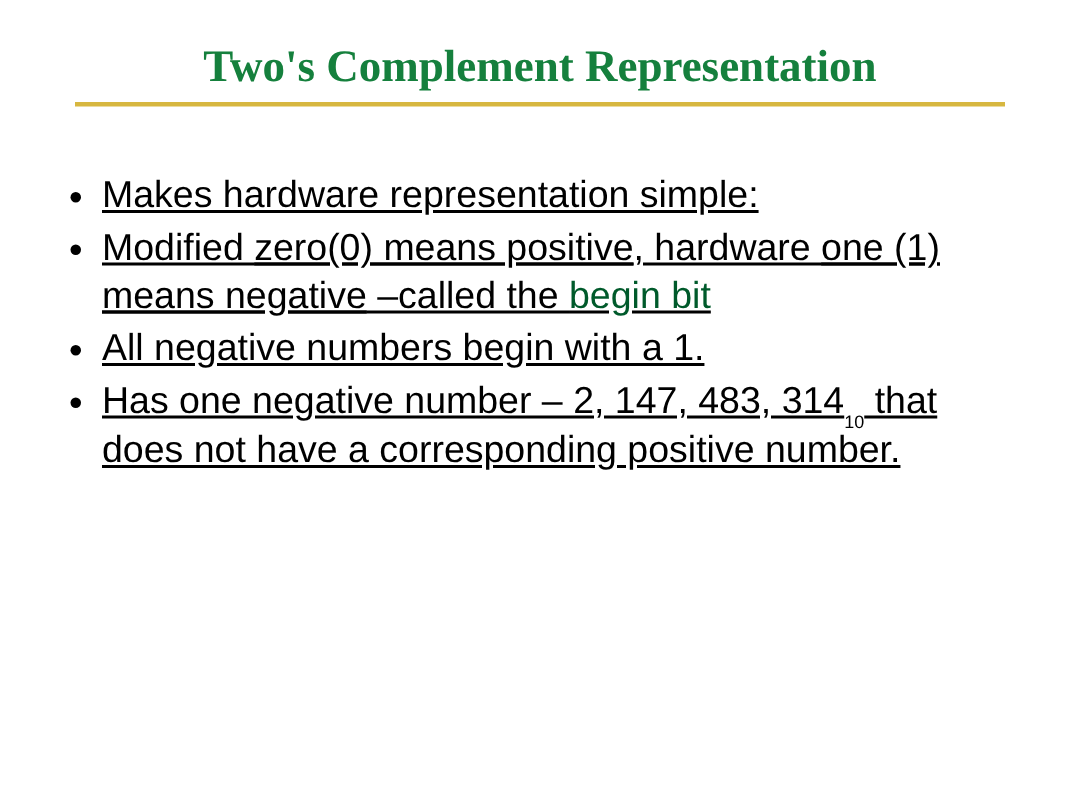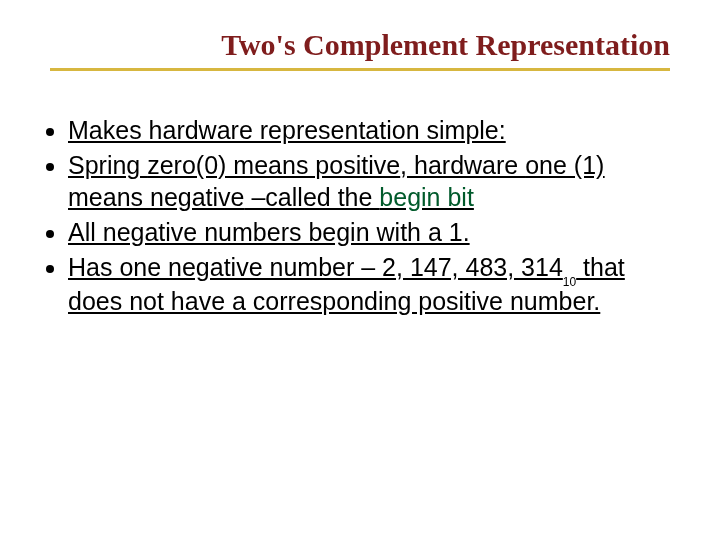--- a/index.html
+++ b/index.html
@@ -23,23 +23,22 @@
     left: 50px;
     right: 50px;
     text-align: center;
     border-bottom: 3px solid #d7b740;
     padding-bottom: 6px;
   }
   .title {
     font-family: "Times New Roman", Times, serif;
     font-weight: bold;
     font-size: 30px;
-    color: #7f1d1d;
+    color: #15803d;
     margin: 0;
-    text-align: right;
   }
   .body {
     position: absolute;
     top: 115px;
     left: 40px;
     right: 50px;
     color: #000000;
     font-size: 25px;
     line-height: 1.25;
   }
@@ -76,21 +75,21 @@
   <div class="title-wrap">
     <h1 class="title">Two's Complement Representation</h1>
   </div>
 
   <div class="body">
     <ul class="bullets">
       <li>
         <span>Makes hardware representation simple:</span>
       </li>
       <li>
-        <span>Spring </span><span class="u">zero(0) means positive</span><span>, hardware </span><span class="u">one (1) means negative</span><span> –called the </span><span class="signbit">begin bit</span>
+        <span>Modified </span><span class="u">zero(0) means positive</span><span>, hardware </span><span class="u">one (1) means negative</span><span> –called the </span><span class="signbit">begin bit</span>
       </li>
       <li>
         <span>All negative numbers begin with a 1.</span>
       </li>
       <li>
         <span>Has one negative number – 2, 147, 483, 314</span><span class="sub">10</span><span> that does not have a corresponding positive number.</span>
       </li>
     </ul>
   </div>
 

